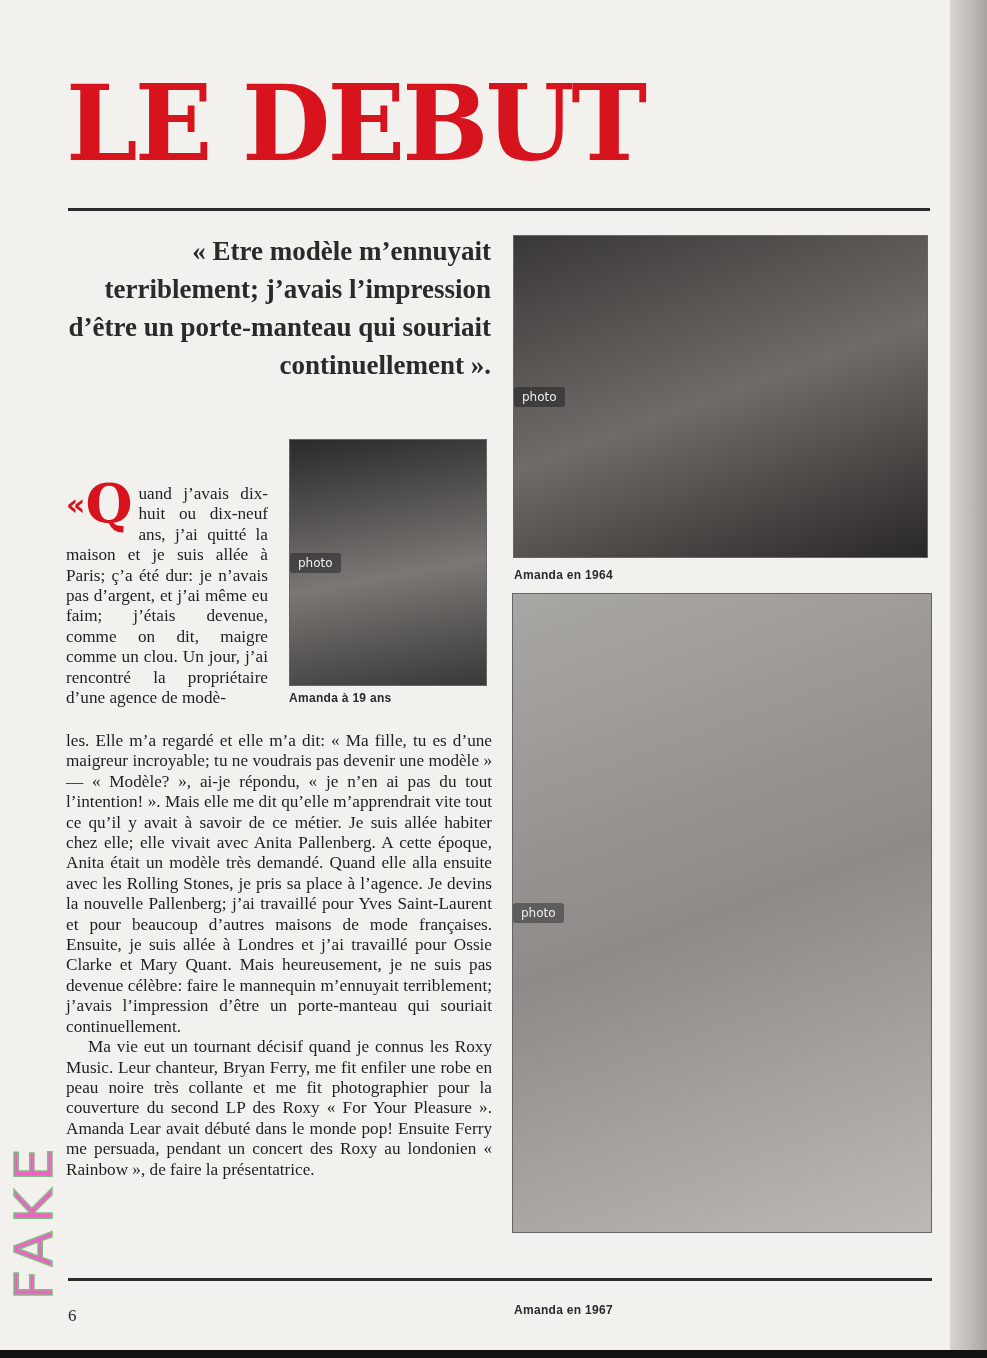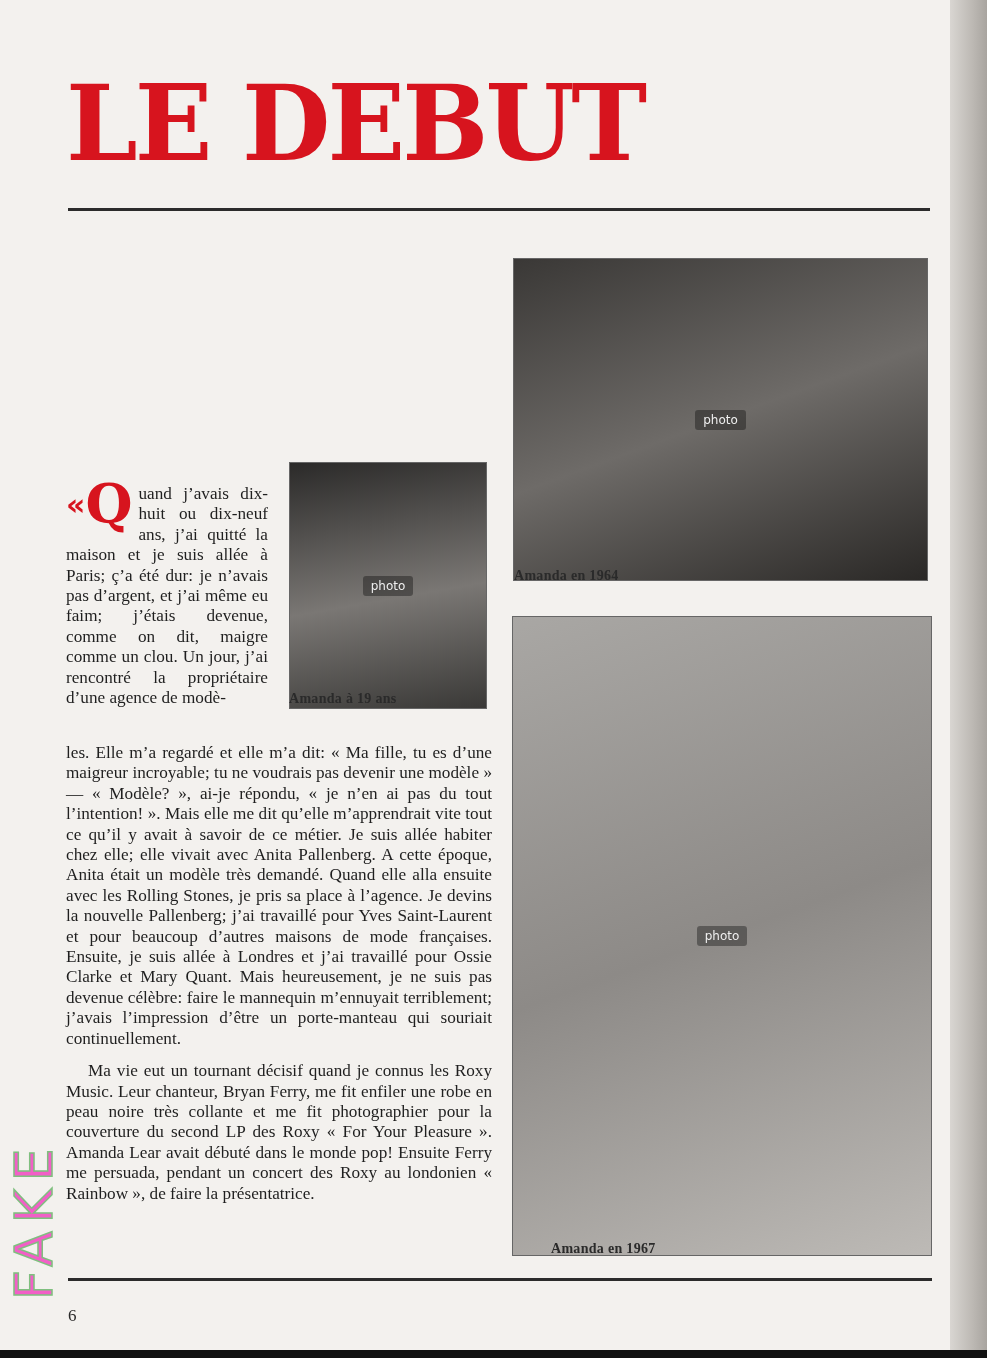--- a/index.html
+++ b/index.html
@@ -30,69 +30,69 @@
   }
   .rule.top { top: 208px; width: 862px; }
   .rule.bottom { top: 1278px; width: 864px; }
   .pull-quote {
     position: absolute; left: 66px; top: 232px; width: 425px;
     text-align: right; font-family: "Liberation Serif", serif; font-weight: bold;
     font-size: 27px; line-height: 38px; color: #2a2a2a;
   }
   .photo {
     position: absolute; background: #9a9896;
-    display: flex; align-items: center; justify-content: center;
+    display: flex; align-items: center; justify-content: flex-start;
     border: 1px solid #666;
-    margin-top: 23px;
   }
   .photo .ph-label {
     font-family: "DejaVu Sans", sans-serif; font-size: 12px; color: #eee;
     background: rgba(0,0,0,0.35); padding: 3px 8px; border-radius: 3px;
   }
   .photo-1964 { left: 513px; top: 235px; width: 413px; height: 321px; background: linear-gradient(160deg,#3a3836,#6e6b68 50%,#2a2826); }
   .photo-18 { left: 289px; top: 439px; width: 196px; height: 245px; background: linear-gradient(170deg,#2b2a29,#7a7774 55%,#3a3937); }
   .photo-1967 { left: 512px; top: 593px; width: 418px; height: 638px; background: linear-gradient(160deg,#a9a7a4,#8d8a87 50%,#bdbab6); }
   .caption {
-    position: absolute; font-family: Liberation Serif, serif; font-weight: bold;
-    font-size: 14px; color: #2a2a2a; letter-spacing: 0.3px;
+    position: absolute; font-family: Liberation Sans, sans-serif; font-weight: bold;
+    font-size: 12px; color: #2a2a2a; letter-spacing: 0.3px;
   }
   .cap-1964 { left: 514px; top: 568px; }
   .cap-18 { left: 289px; top: 691px; }
-  .cap-1967 { left: 514px; top: 1241px; margin-left: 37px; }
+  .cap-1967 { left: 514px; top: 1303px; }
   .body-text {
     position: absolute; font-family: "Liberation Serif", serif;
     font-size: 17.2px; line-height: 20.4px; color: #1f1f1f; text-align: justify;
   }
   .narrow { left: 66px; top: 484px; width: 202px; }
   .wide { left: 66px; top: 731px; width: 426px; }
   .dropcap-wrap { float: left; margin: -4px 6px 0 0; line-height: 1; }
   .dropcap-q {
     font-family: "DejaVu Serif", serif; font-weight: bold; color: #d7141e;
     font-size: 54px; line-height: 48px;
   }
   .dropcap-guil { font-family: "DejaVu Sans", sans-serif; font-weight: bold; color: #d7141e; font-size: 30px; vertical-align: 8px; }
-  .line { display: block; margin-top: 12px; }
+  .line { display: block; }
   .para-indent { text-indent: 22px; }
   .fake-stamp {
     position: absolute; left: 4px; top: 1300px; transform: rotate(-90deg); transform-origin: left top;
     font-family: "DejaVu Sans", sans-serif; font-size: 52px; letter-spacing: 8px;
     color: #f25fc7; -webkit-text-stroke: 1.5px #7fbf7f; font-weight: normal;
   }
   .page-number {
     position: absolute; left: 68px; top: 1306px; font-family: "Liberation Serif", serif;
     font-size: 17px; color: #2a2a2a;
   }
 </style>
 </head>
 <body>
 
 <div class="page">
   <h1 class="title">LE DEBUT</h1>
   <div class="rule top"></div>
 
+  <div class="pull-quote">« Etre modèle m’ennuyait terriblement; j’avais l’impression d’être un porte-manteau qui souriait continuellement ».</div>
 
   <div class="photo photo-1964">
     <span class="ph-label">photo</span>
   </div>
   <div class="caption cap-1964">Amanda en 1964</div>
 
   <div class="photo photo-18">
     <span class="ph-label">photo</span>
   </div>
   <div class="caption cap-18">Amanda à 19 ans</div>

